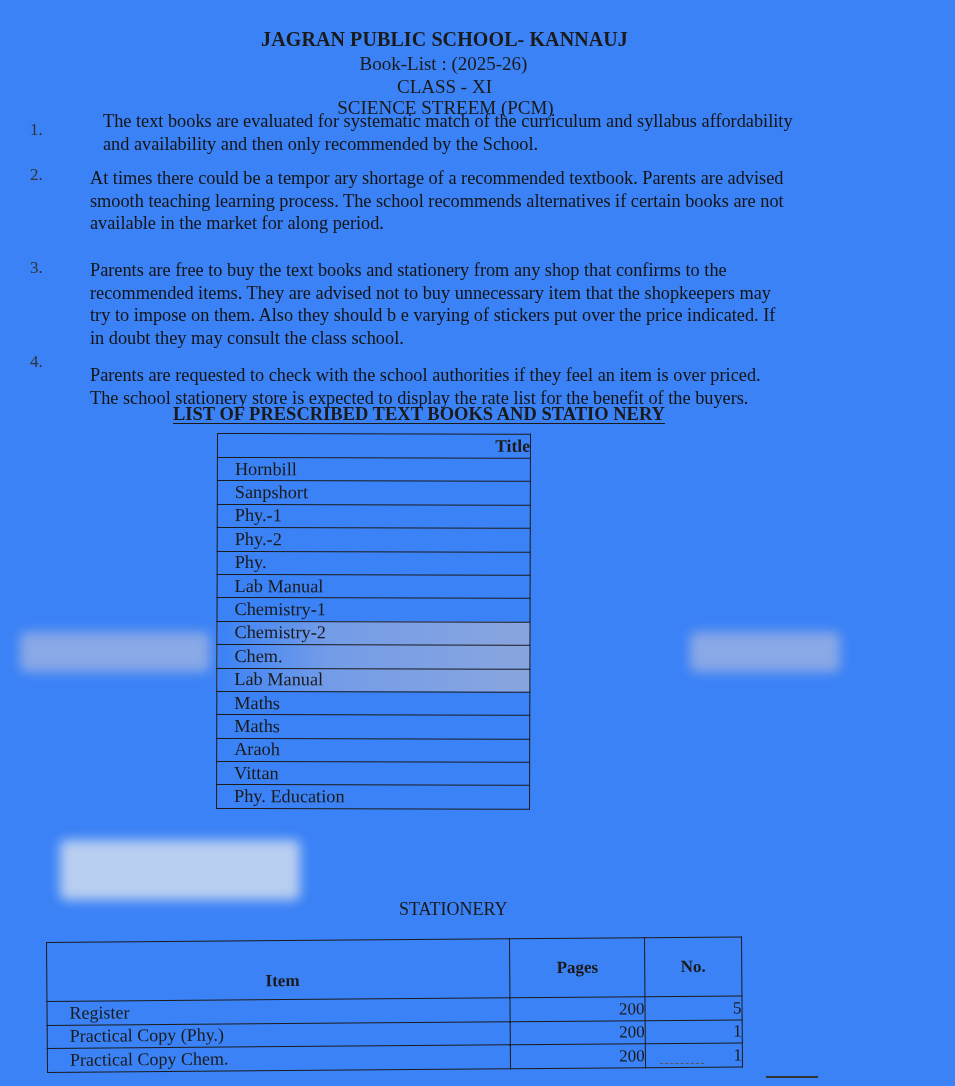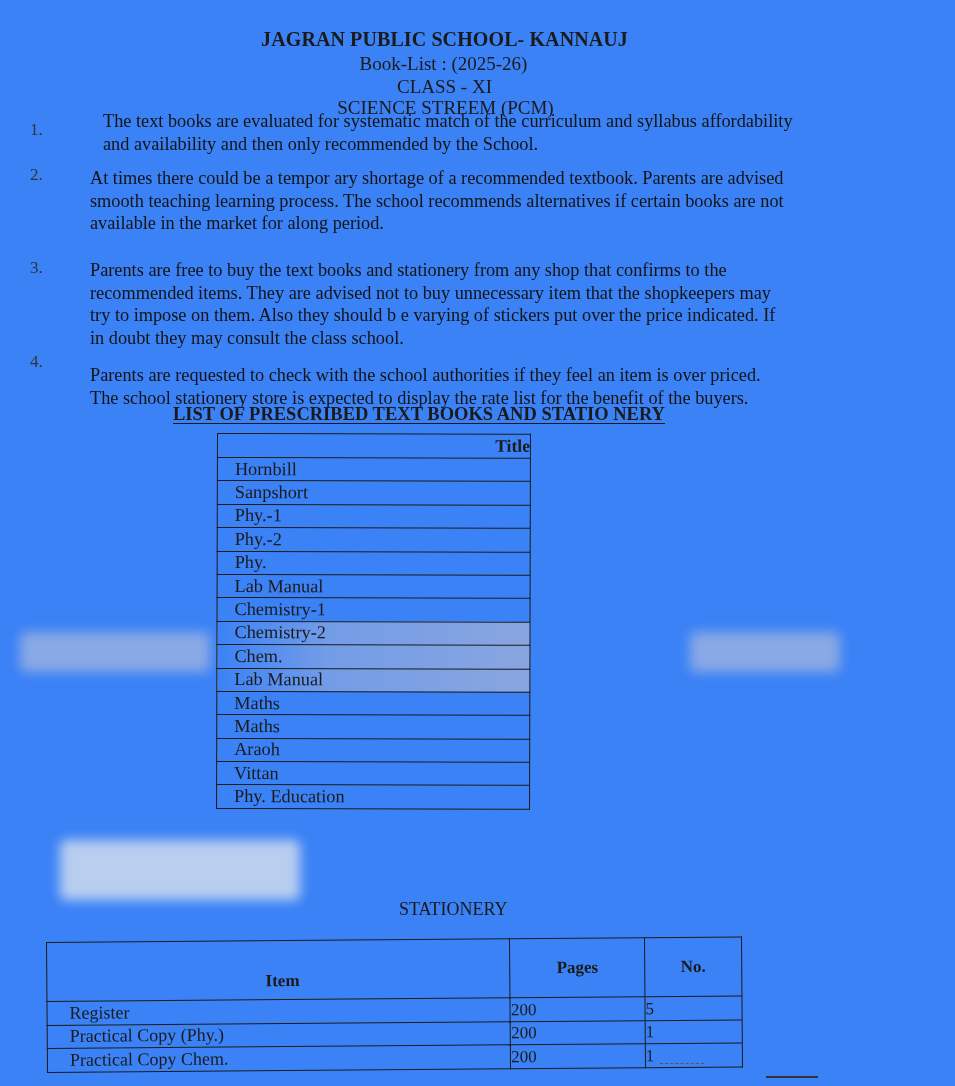--- a/index.html
+++ b/index.html
@@ -138,21 +138,21 @@
       font-size: 17px;
     }
     .stat-table th.col-item { width: 462px; vertical-align: bottom; padding-bottom: 8px; padding-left: 8px;}
     .stat-table th.col-pages { width: 136px; }
     .stat-table th.col-no { width: 98px; }
     .stat-table td {
       height: 22.5px;
       line-height: 21px;
     }
     .stat-table td.c-item { padding-left: 22px; text-align: left; white-space: nowrap; }
-    .stat-table td.c-pages, .stat-table td.c-no { text-align: left; font-size: 17px; }
+    .stat-table td.c-pages, .stat-table td.c-no { text-align: right; font-size: 17px; }
 
     .tail-line {
       position: absolute;
       top: 1076px;
       left: 766px;
       width: 52px;
       height: 1.5px;
       background: #333;
     }
     .dashed-tail {

